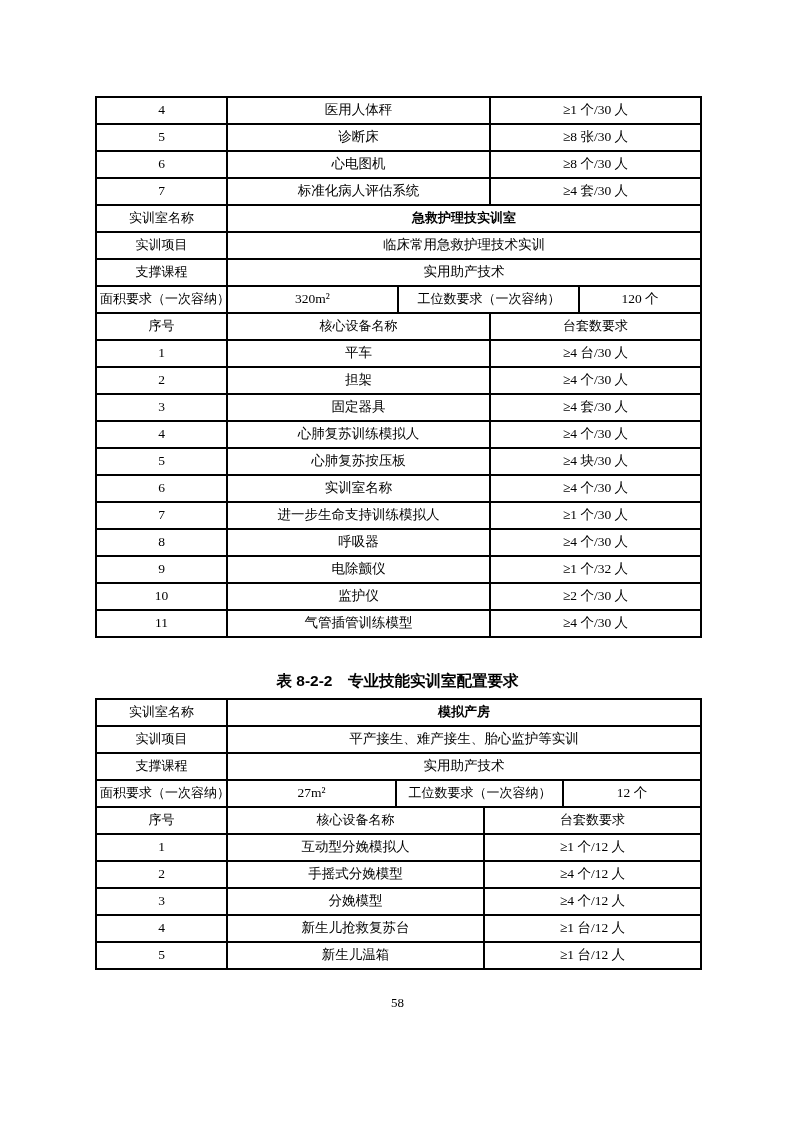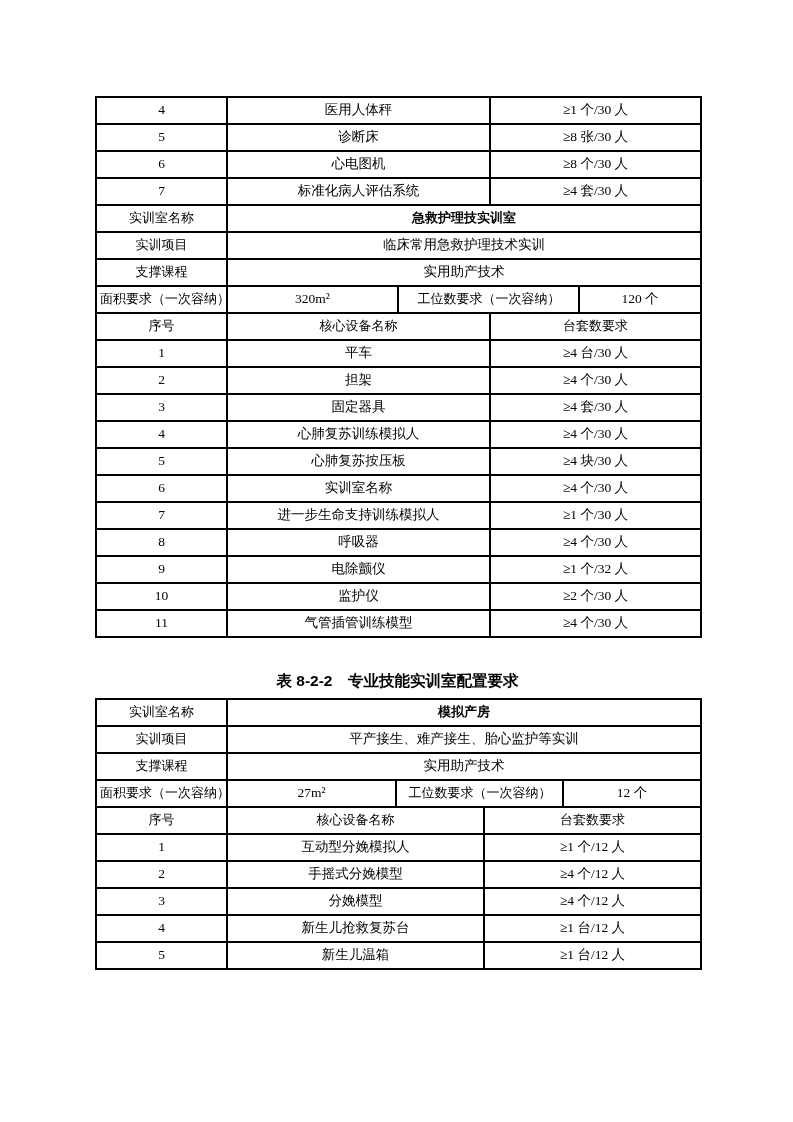--- a/index.html
+++ b/index.html
@@ -227,14 +227,15 @@
         <td colspan="2">≥1 台/12 人</td>
       </tr>
       <tr>
         <td>5</td>
         <td colspan="2">新生儿温箱</td>
         <td colspan="2">≥1 台/12 人</td>
       </tr>
     </tbody>
   </table>
 
+  <div class="pageno">58</div>
 
 </div>
 
 </body></html>

